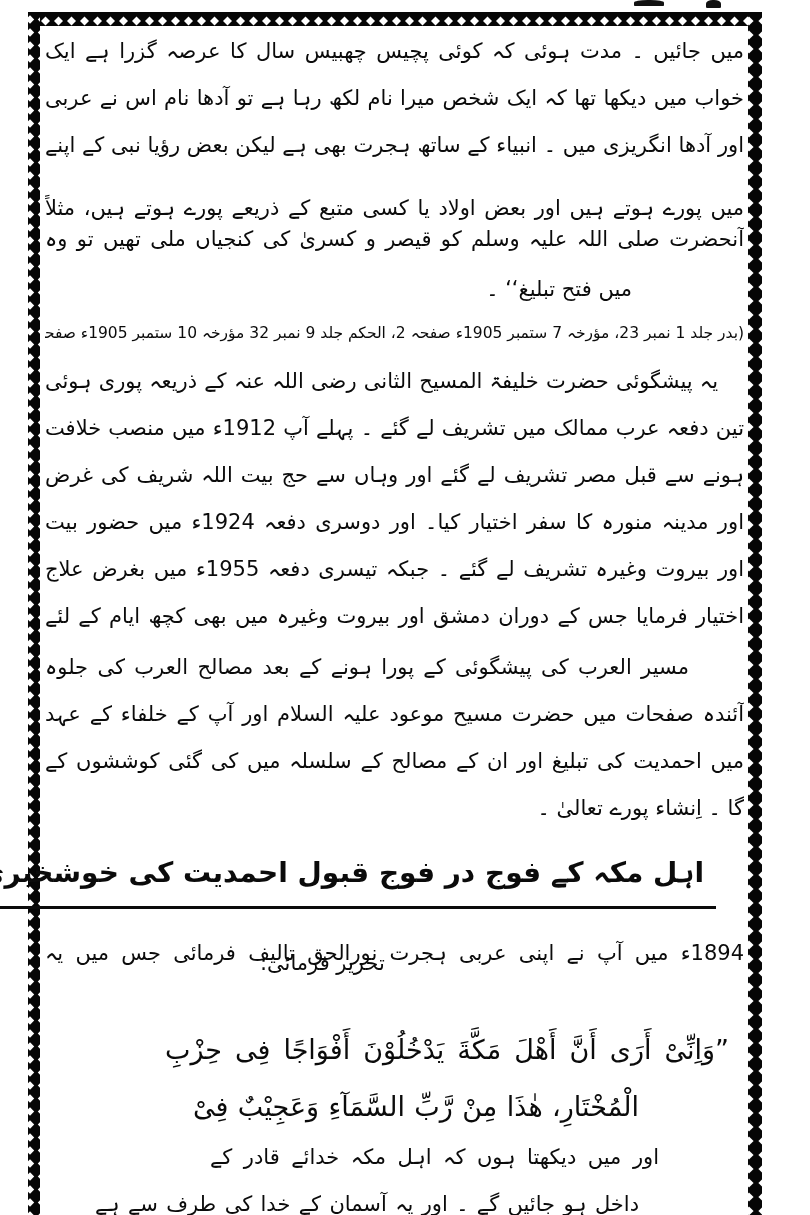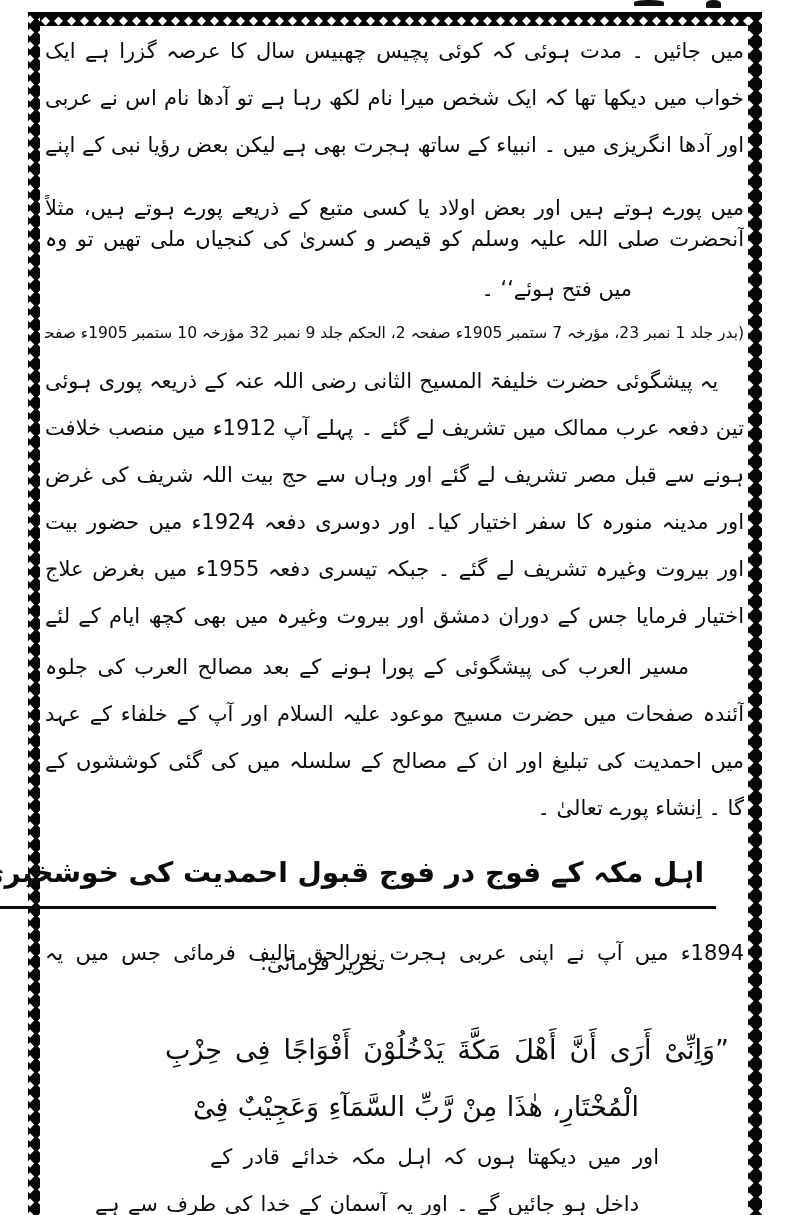--- a/index.html
+++ b/index.html
@@ -54,21 +54,21 @@
 </svg>
 
 <div class="frag" style="left:634px;top:0;width:30px;height:6px;"></div>
 <div class="frag" style="left:706px;top:0;width:15px;height:8px;"></div>
 
 <div class="line just" style="top:30px">میں جائیں ۔ مدت ہوئی کہ کوئی پچیس چھبیس سال کا عرصہ گزرا ہے ایک دفعہ مَیں نے</div>
 <div class="line just" style="top:77px">خواب میں دیکھا تھا کہ ایک شخص میرا نام لکھ رہا ہے تو آدھا نام اس نے عربی میں لکھا ہے</div>
 <div class="line just" style="top:124px">اور آدھا انگریزی میں ۔ انبیاء کے ساتھ ہجرت بھی ہے لیکن بعض رؤیا نبی کے اپنے زمانہ</div>
 <div class="line just" style="top:187px">میں پورے ہوتے ہیں اور بعض اولاد یا کسی متبع کے ذریعے پورے ہوتے ہیں، مثلاً</div>
 <div class="line just" style="top:218px">آنحضرت صلی اللہ علیہ وسلم کو قیصر و کسریٰ کی کنجیاں ملی تھیں تو وہ ممالک حضرت عمرؓ کے زمانہ</div>
-<div class="line right" style="top:268px;padding-right:112px">میں فتح ہوئے‘‘ ۔</div>
+<div class="line right" style="top:268px;padding-right:112px">میں فتح تبلیغ‘‘ ۔</div>
 
 <div class="citation" style="top:318px">(بدر جلد 1 نمبر 23، مؤرخہ 7 ستمبر 1905ء صفحہ 2، الحکم جلد 9 نمبر 32 مؤرخہ 10 ستمبر 1905ء صفحہ 3)</div>
 
 <div class="line just" style="top:360px;padding-right:26px">یہ پیشگوئی حضرت خلیفۃ المسیح الثانی رضی اللہ عنہ کے ذریعہ پوری ہوئی ۔ چنانچہ حضور</div>
 <div class="line just" style="top:407px">تین دفعہ عرب ممالک میں تشریف لے گئے ۔ پہلے آپ 1912ء میں منصب خلافت پر فائز</div>
 <div class="line just" style="top:454px">ہونے سے قبل مصر تشریف لے گئے اور وہاں سے حج بیت اللہ شریف کی غرض سے مکہ معظّمہ</div>
 <div class="line just" style="top:501px">اور مدینہ منورہ کا سفر اختیار کیا۔ اور دوسری دفعہ 1924ء میں حضور بیت المقدس اور دمشق</div>
 <div class="line just" style="top:548px">اور بیروت وغیرہ تشریف لے گئے ۔ جبکہ تیسری دفعہ 1955ء میں بغرض علاج یورپ کا سفر</div>
 <div class="line just" style="top:595px">اختیار فرمایا جس کے دوران دمشق اور بیروت وغیرہ میں بھی کچھ ایام کے لئے قیام فرمایا ۔</div>
 

